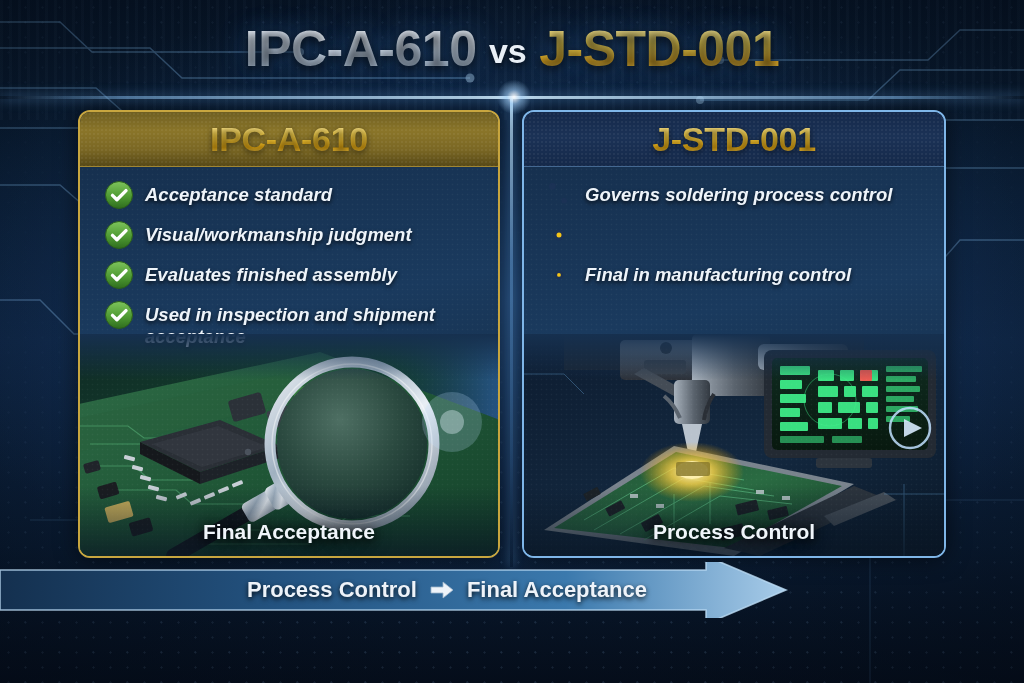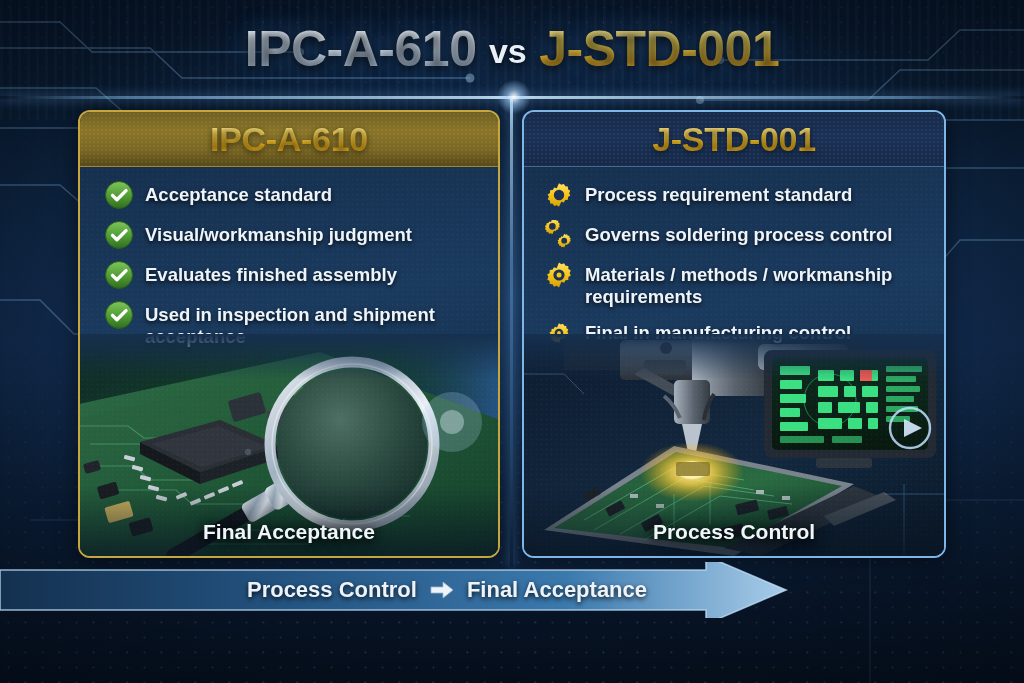--- a/index.html
+++ b/index.html
@@ -123,20 +123,21 @@
     background-size:5px 5px; pointer-events:none;
   }
 
   .bullets { position:relative; z-index:3; padding:14px 14px 0 24px; }
   .bullet { display:flex; align-items:flex-start; margin-bottom:11px; }
   .bullet-icon { flex:0 0 30px; width:30px; height:30px; margin-right:11px; margin-top:-1px; }
   .bullet-text {
     font-size:18.5px; font-weight:bold; color:#eef4fa; line-height:1.2;
     text-shadow:0 2px 4px rgba(0,0,0,.75);
     padding-top:3px;
+    font-style:italic;
   }
 
   
   .photo { position:absolute; left:0; right:0; bottom:0; height:222px; overflow:hidden; }
   .photo-caption {
     position:absolute; left:0; right:0; bottom:12px; text-align:center; z-index:40;
     font-size:21px; font-weight:bold; color:#f0f5fa;
     text-shadow:0 2px 8px rgba(0,0,0,.95), 0 0 18px rgba(0,0,0,.8);
   }
   .photo-fade {
@@ -386,36 +387,20 @@
   </div>
 
   <div class="panel panel-right">
     <div class="panel-head head-blue">
       <div class="head-noise"></div>
       <span class="panel-title">J-STD-001</span>
     </div>
     <div class="panel-body">
       <div class="bullets" style="padding-left:20px">
 
-        <div class="bullet">
-          <span class="bullet-icon">
-            <svg viewBox="0 0 30 30" width="30" height="30">
-              <defs>
-                  <linearGradient id="ggold" x1="0" y1="0" x2="0" y2="1">
-                <stop offset="0" stop-color="#ffe066"></stop>
-                    <stop offset="50%" stop-color="#f5c518"></stop>
-                    <stop offset="100%" stop-color="#d79e08"></stop>
-              </linearGradient>
-                </defs>
-              <path fill="url(#ggold)" d="M15 3.2 l2.3 1.5 2.6-.8 1.3 2.4 2.7.3 .1 2.7 2.3 1.5-1.2 2.4 1.2 2.4-2.3 1.5-.1 2.7-2.7.3-1.3 2.4-2.6-.8L15 26.8l-2.3-1.5-2.6.8-1.3-2.4-2.7-.3-.1-2.7-2.3-1.5 1.2-2.4-1.2-2.4 2.3-1.5 .1-2.7 2.7-.3 1.3-2.4 2.6.8z"></path>
-              <circle cx="15" cy="15" r="5.2" fill="#1b3255"></circle>
-            </svg>
-          </span>
-          <span class="bullet-text">Process requirement standard</span>
-        </div>
 
         <div class="bullet">
           <span class="bullet-icon">
             <svg viewBox="0 0 30 30" width="30" height="30">
               <g transform="translate(-1.5,-3.5) scale(0.66)">
                 <path fill="url(#ggold)" d="M15 3.2 l2.3 1.5 2.6-.8 1.3 2.4 2.7.3 .1 2.7 2.3 1.5-1.2 2.4 1.2 2.4-2.3 1.5-.1 2.7-2.7.3-1.3 2.4-2.6-.8L15 26.8l-2.3-1.5-2.6.8-1.3-2.4-2.7-.3-.1-2.7-2.3-1.5 1.2-2.4-1.2-2.4 2.3-1.5 .1-2.7 2.7-.3 1.3-2.4 2.6.8z"></path>
                 <circle cx="15" cy="15" r="5" fill="#1b3255"></circle>
               </g>
               <g transform="translate(11.5,12) scale(0.58)">
                 <path fill="url(#ggold)" d="M15 3.2 l2.3 1.5 2.6-.8 1.3 2.4 2.7.3 .1 2.7 2.3 1.5-1.2 2.4 1.2 2.4-2.3 1.5-.1 2.7-2.7.3-1.3 2.4-2.6-.8L15 26.8l-2.3-1.5-2.6.8-1.3-2.4-2.7-.3-.1-2.7-2.3-1.5 1.2-2.4-1.2-2.4 2.3-1.5 .1-2.7 2.7-.3 1.3-2.4 2.6.8z"></path>
@@ -427,21 +412,20 @@
         </div>
 
         <div class="bullet">
           <span class="bullet-icon">
             <svg viewBox="0 0 30 30" width="30" height="30">
               <path fill="url(#ggold)" d="M15 2.6 l2.4 1.6 2.7-.9 1.4 2.5 2.8.3 .1 2.8 2.4 1.6-1.2 2.5 1.2 2.5-2.4 1.6-.1 2.8-2.8.3-1.4 2.5-2.7-.9L15 27.4l-2.4-1.6-2.7.9-1.4-2.5-2.8-.3-.1-2.8-2.4-1.6 1.2-2.5-1.2-2.5 2.4-1.6 .1-2.8 2.8-.3 1.4-2.5 2.7.9z"></path>
               <circle cx="15" cy="15" r="5.6" fill="#1b3255"></circle>
               <circle cx="15" cy="15" r="2.5" fill="#f5c518"></circle>
             </svg>
           </span>
-          <span class="bullet-text" style="max-width:345px">Materials / methods / workmanship requirements</span>
         </div>
 
         <div class="bullet">
           <span class="bullet-icon">
             <svg viewBox="0 0 30 30" width="30" height="30">
               <g transform="translate(2.5,2.5) scale(0.83)">
                 <path fill="url(#ggold)" d="M15 3.2 l2.3 1.5 2.6-.8 1.3 2.4 2.7.3 .1 2.7 2.3 1.5-1.2 2.4 1.2 2.4-2.3 1.5-.1 2.7-2.7.3-1.3 2.4-2.6-.8L15 26.8l-2.3-1.5-2.6.8-1.3-2.4-2.7-.3-.1-2.7-2.3-1.5 1.2-2.4-1.2-2.4 2.3-1.5 .1-2.7 2.7-.3 1.3-2.4 2.6.8z"></path>
                 <circle cx="15" cy="15" r="5.2" fill="#1b3255"></circle>
                 <circle cx="15" cy="15" r="2.3" fill="#f5c518"></circle>
               </g>

